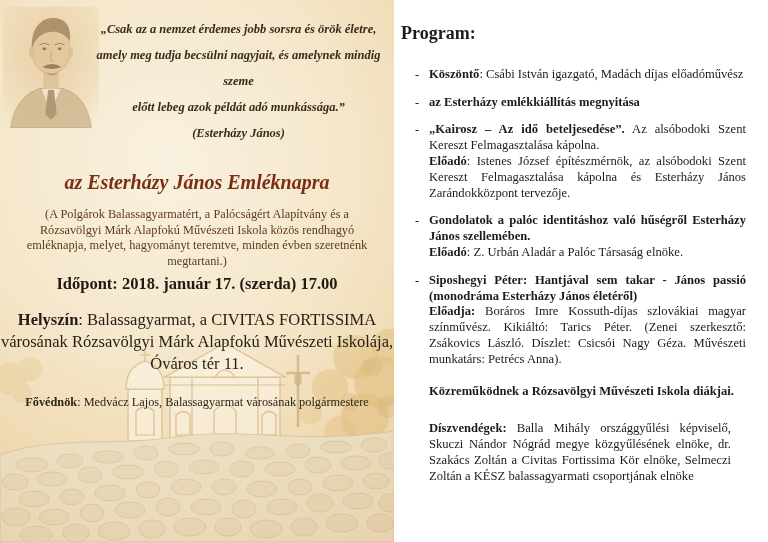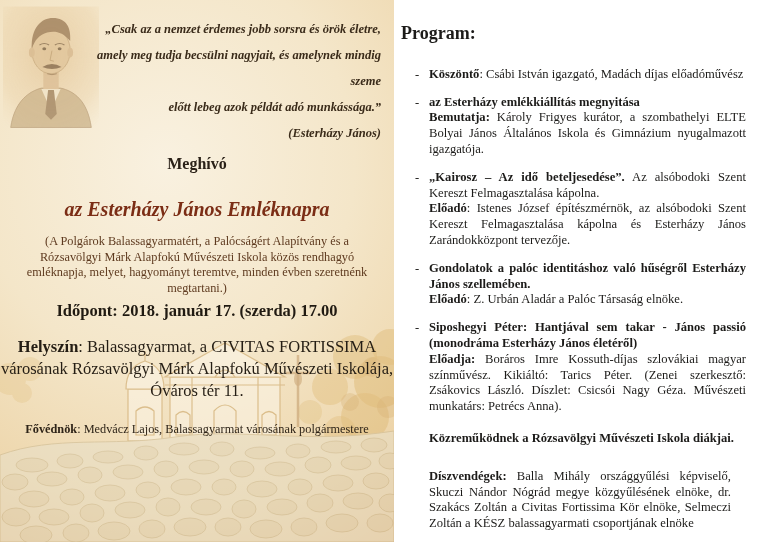--- a/index.html
+++ b/index.html
@@ -9,21 +9,21 @@
   }
   
   .left {
     position:relative; width:394px; flex:none; box-sizing:border-box;
     background: radial-gradient(ellipse 120% 95% at 42% 30%,
       #f9f1e0 0%, #f4e6c9 40%, #eed7ad 68%, #e6c290 88%, #dfb27c 100%);
   }
   .left .content { position:relative; z-index:2; }
   .portrait { position:absolute; left:3px; top:6px; width:96px; height:122px; z-index:1; opacity:.8; }
   .church { position:absolute; left:0; bottom:0; width:394px; height:215px; z-index:1; }
-  .quote { margin:16px 13px 0 96px; text-align:right; font-style:italic; font-weight:bold;
+  .quote { margin:16px 13px 0 96px; text-align:center; font-style:italic; font-weight:bold;
            font-size:12.5px; line-height:26px; color:#3a2b1a; }
   .heading { margin-top:9px; text-align:center; font-weight:bold; font-size:16px; color:#2a2118; }
   .title { margin-top:25px; text-align:center; font-weight:bold; font-style:italic;
            font-size:20px; color:#7b2d15; }
   .intro { margin:13px 25px 0; text-align:center; font-size:12.3px; line-height:15.5px; color:#5e3a1f; }
   .when { margin-top:5px; text-align:center; font-size:16.5px; font-weight:bold; color:#201a12; }
   .where { margin:15px 0 0; text-align:center; font-size:16.5px; line-height:22px; color:#241d14; }
   .patron { margin-top:20px; text-align:center; font-size:12.3px; color:#2e2418; }
   .b { font-weight:bold; }
   
@@ -172,21 +172,20 @@
       </g>
     </svg>
 
     <div class="content">
       <div class="quote">
         <div>„Csak az a nemzet érdemes jobb sorsra és örök életre,</div>
         <div>amely meg tudja becsülni nagyjait, és amelynek mindig szeme</div>
         <div>előtt lebeg azok példát adó munkássága.”</div>
         <div>(Esterházy János)</div>
       </div>
-      <div class="heading">Meghívó</div>
       <div class="title">az Esterházy János Emléknapra</div>
       <div class="intro">(A Polgárok Balassagyarmatért, a Palócságért Alapítvány és a Rózsavölgyi Márk Alapfokú Művészeti Iskola közös rendhagyó emléknapja, melyet, hagyományt teremtve, minden évben szeretnénk megtartani.)</div>
       <div class="when"><span class="b">Időpont:</span><span> 2018. január 17. (szerda) 17.00</span></div>
       <div class="where"><span class="b">Helyszín</span><span>: Balassagyarmat, a CIVITAS FORTISSIMA városának Rózsavölgyi Márk Alapfokú Művészeti Iskolája, Óváros tér 11.</span></div>
       <div class="patron"><span class="b">Fővédnök</span><span>: Medvácz Lajos, Balassagyarmat városának polgármestere</span></div>
     </div>
   </div>
 
   <div class="right">
     <p class="ph">Program:</p>
@@ -195,21 +194,20 @@
       <span class="dash">-</span>
       <div class="ib">
         <p><span class="b">Köszöntő</span><span>: Csábi István igazgató, Madách díjas előadóművész</span></p>
       </div>
     </div>
 
     <div class="item">
       <span class="dash">-</span>
       <div class="ib">
         <p><span class="b">az Esterházy emlékkiállítás megnyitása</span></p>
-        <p><span class="b">Bemutatja:</span><span> Károly Frigyes kurátor, a szombathelyi ELTE Bolyai János Általános Iskola és Gimnázium nyugalmazott igazgatója.</span></p>
       </div>
     </div>
 
     <div class="item">
       <span class="dash">-</span>
       <div class="ib">
         <p><span class="b">„Kairosz – Az idő beteljesedése”.</span><span> Az alsóbodoki Szent Kereszt Felmagasztalása kápolna.</span></p>
         <p><span class="b">Előadó</span><span>: Istenes József építészmérnök, az alsóbodoki Szent Kereszt Felmagasztalása kápolna és Esterházy János Zarándokközpont tervezője.</span></p>
       </div>
     </div>

